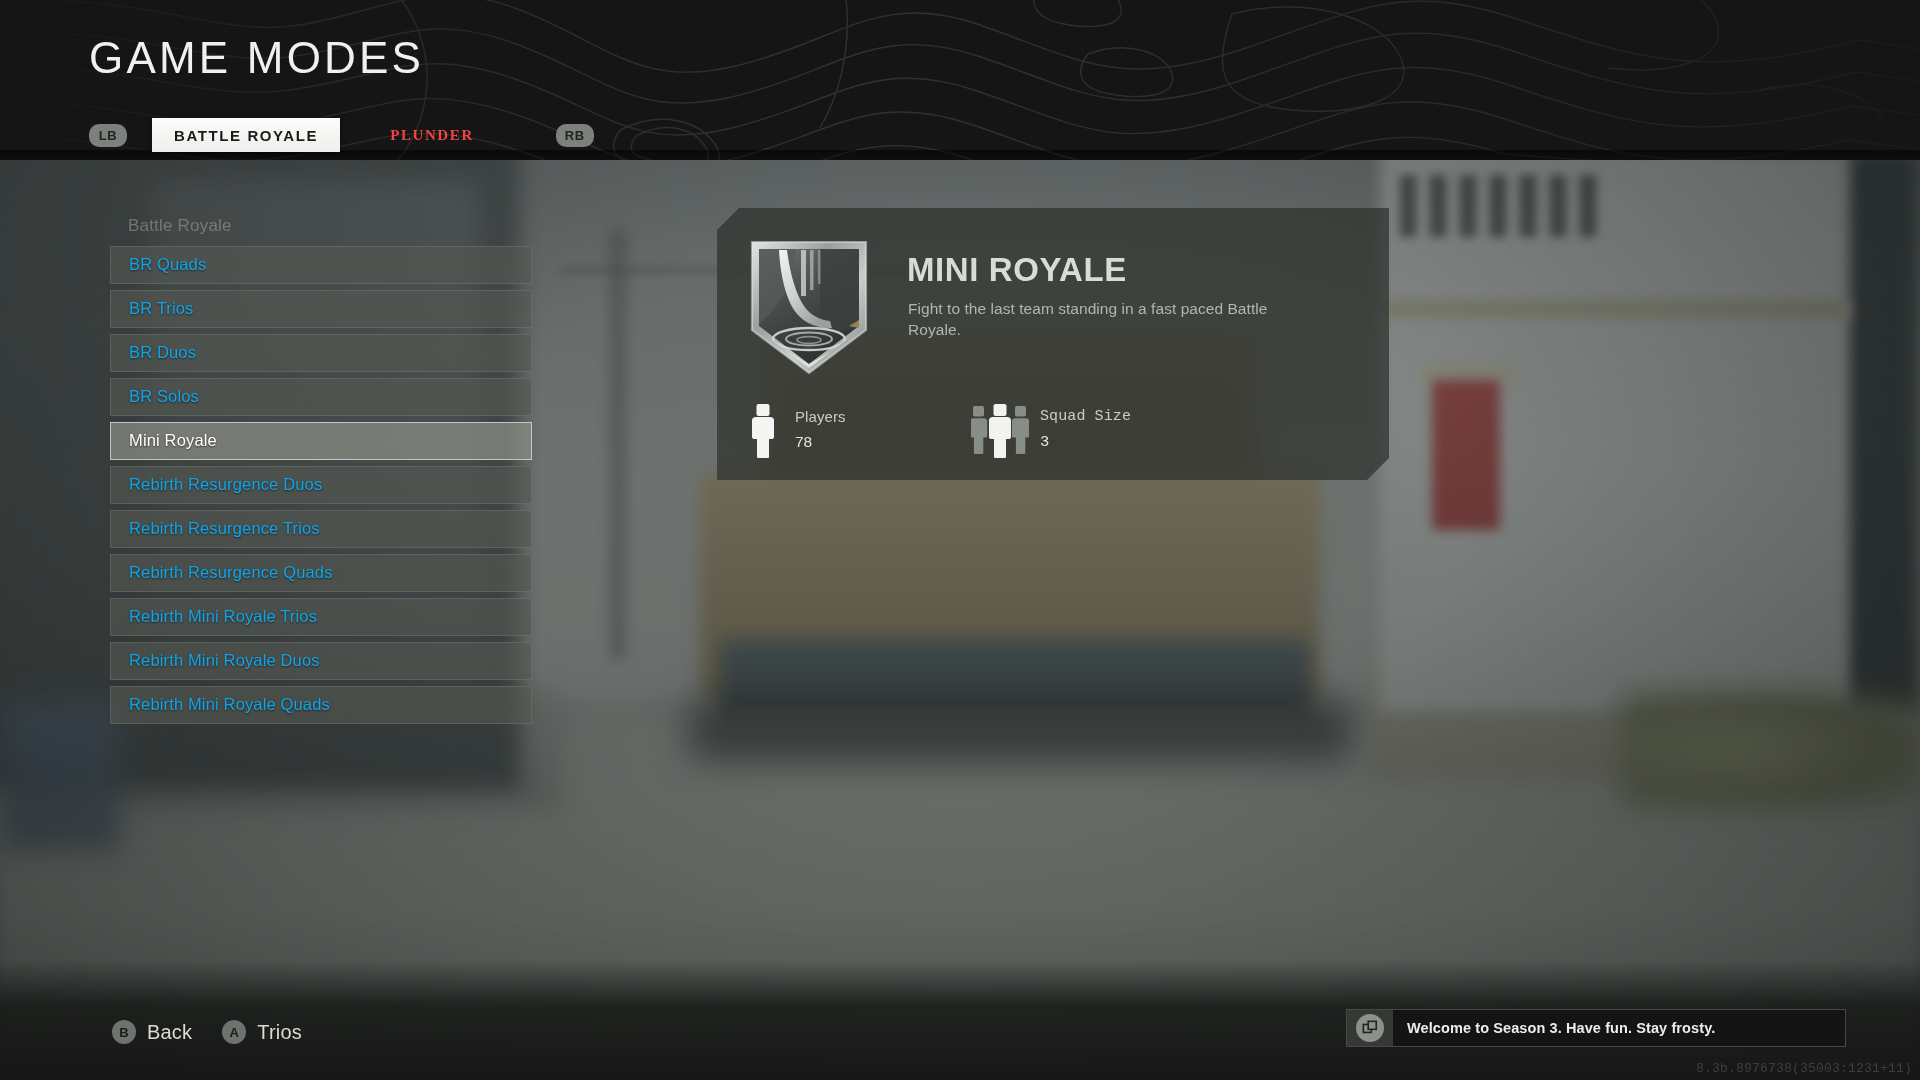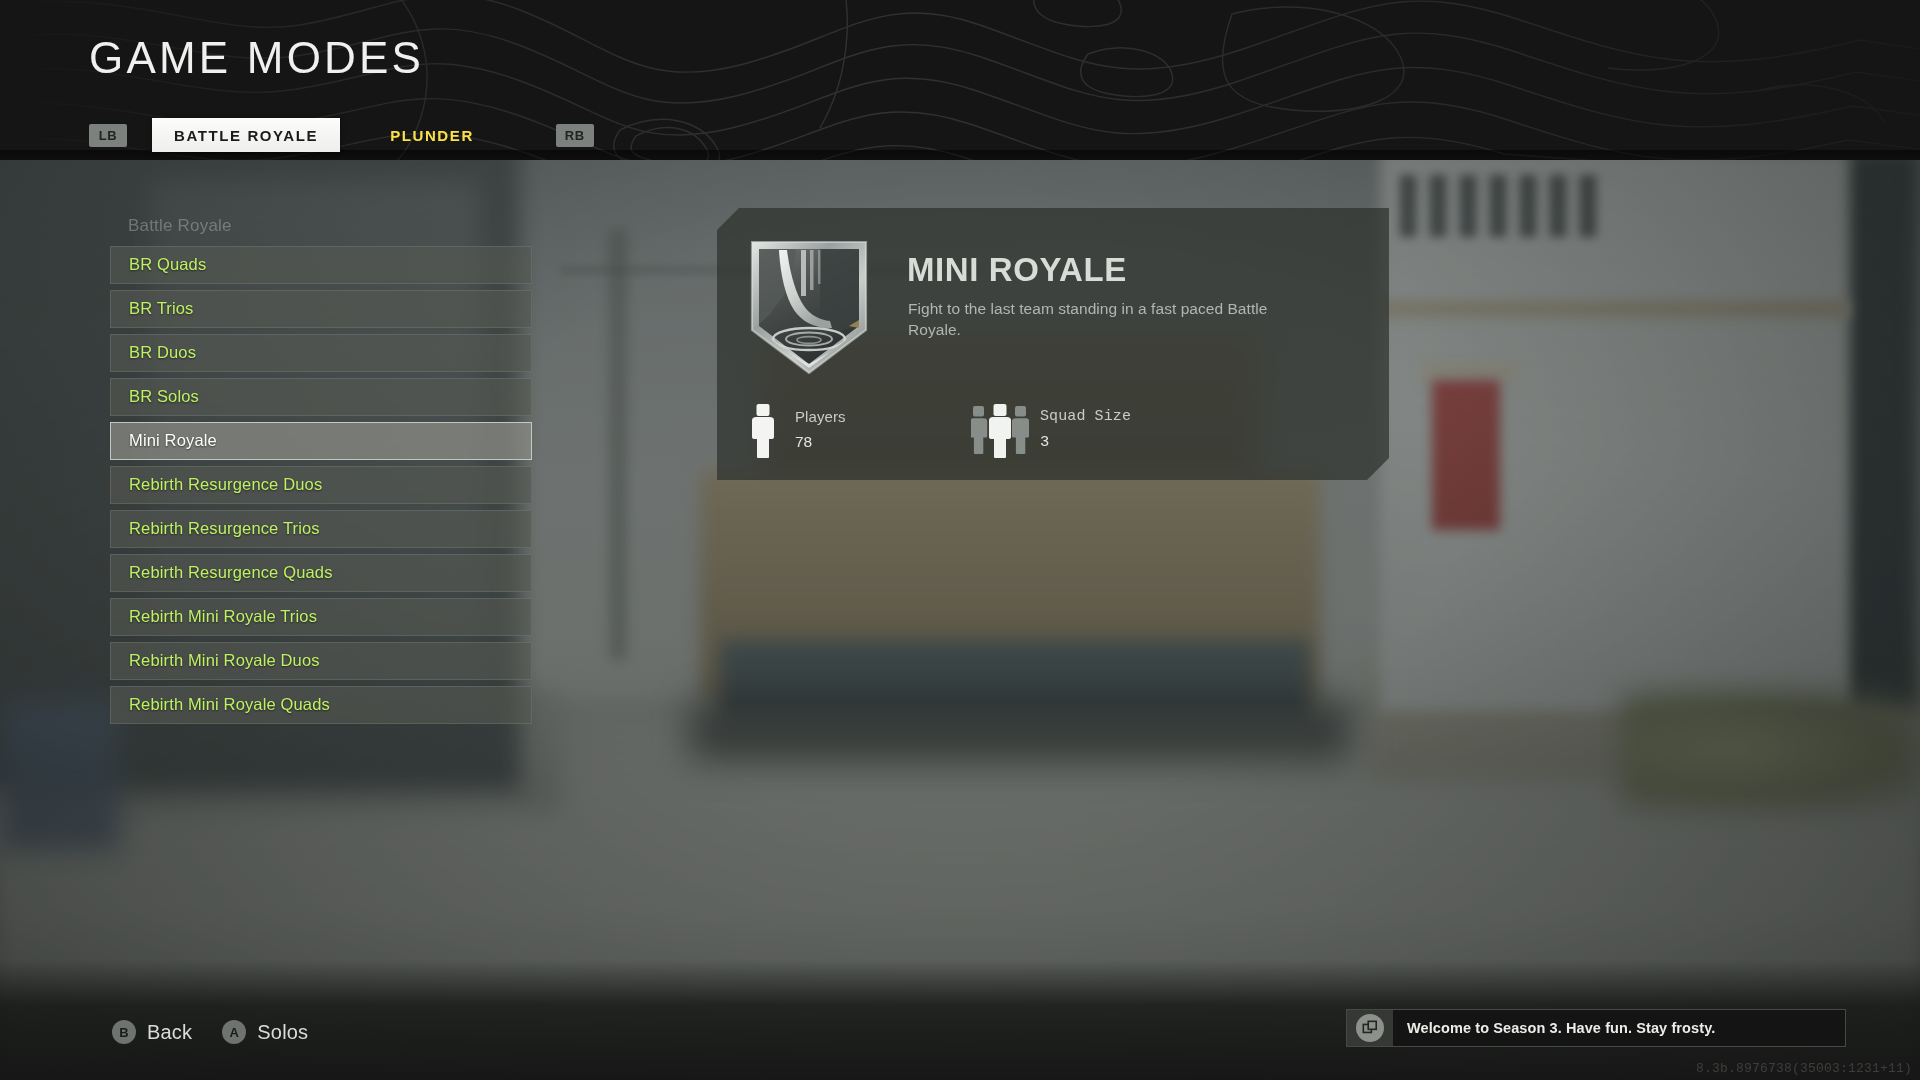--- a/index.html
+++ b/index.html
@@ -185,36 +185,36 @@
     display: flex; align-items: center; gap: 0;
     height: 34px;
   }
   .bumper-key {
     width: 38px; height: 23px;
     background: #7d817e;
     color: #23231f;
     font-size: 13px; font-weight: 700;
     letter-spacing: .6px;
     display: flex; align-items: center; justify-content: center;
-    border-radius: 2px;
+    border-radius: 10px;
   }
   .tab {
     height: 34px;
     display: flex; align-items: center; justify-content: center;
     padding: 0 22px;
     font-size: 15px;
     font-weight: 700;
     letter-spacing: 1.6px;
   }
   .tab.active {
     background: linear-gradient(180deg, #fcfcfb 0%, #eeeeec 100%);
     color: #1b1c1a;
     box-shadow: 0 1px 4px rgba(0,0,0,.5);
   }
-  .tab.inactive { color: #fde047; }
+  .tab.inactive { color: #ef4444; font-family: Liberation Serif, serif; }
   #tab-gap-1 { width: 25px; }
   #tab-gap-2 { width: 28px; }
   #tab-gap-3 { width: 60px; }
 
   
   #mode-list {
     position: absolute; left: 110px; top: 215px;
     width: 422px;
   }
   .list-section-header {
@@ -229,21 +229,21 @@
   .list-item {
     position: relative;
     height: 38px;
     margin-bottom: 6px;
     display: flex; align-items: center;
     padding-left: 18px;
     font-size: 16.5px;
     letter-spacing: .15px;
     background: rgba(86,88,82,.62);
     border: 1px solid rgba(140,142,134,.30);
-    color: #bef264;
+    color: #0ea5e9;
     text-shadow: 0 1px 2px rgba(0,0,0,.55);
   }
   .list-item.selected {
     background: rgba(140,142,134,.72);
     border: 1px solid rgba(222,224,218,.75);
     color: #ffffff;
     font-weight: 400;
   }
 
   
@@ -524,21 +524,21 @@
 
   <div id="bottom-bar">
 
     <div id="hint-row">
       <div class="hint">
         <div class="gamepad-key">B</div>
         <div class="hint-label">Back</div>
       </div>
       <div class="hint">
         <div class="gamepad-key">A</div>
-        <div class="hint-label">Solos</div>
+        <div class="hint-label">Trios</div>
       </div>
     </div>
 
     <div id="toast">
       <div id="toast-icon-wrap">
         <div id="toast-icon-circle">
           <svg viewBox="0 0 18 18" width="16" height="16">
             <rect x="1.5" y="5" width="9" height="9" fill="none" stroke="#24261f" stroke-width="1.8"></rect>
             <rect x="7" y="1.5" width="9" height="9" fill="#8d918c" stroke="#24261f" stroke-width="1.8"></rect>
           </svg>

